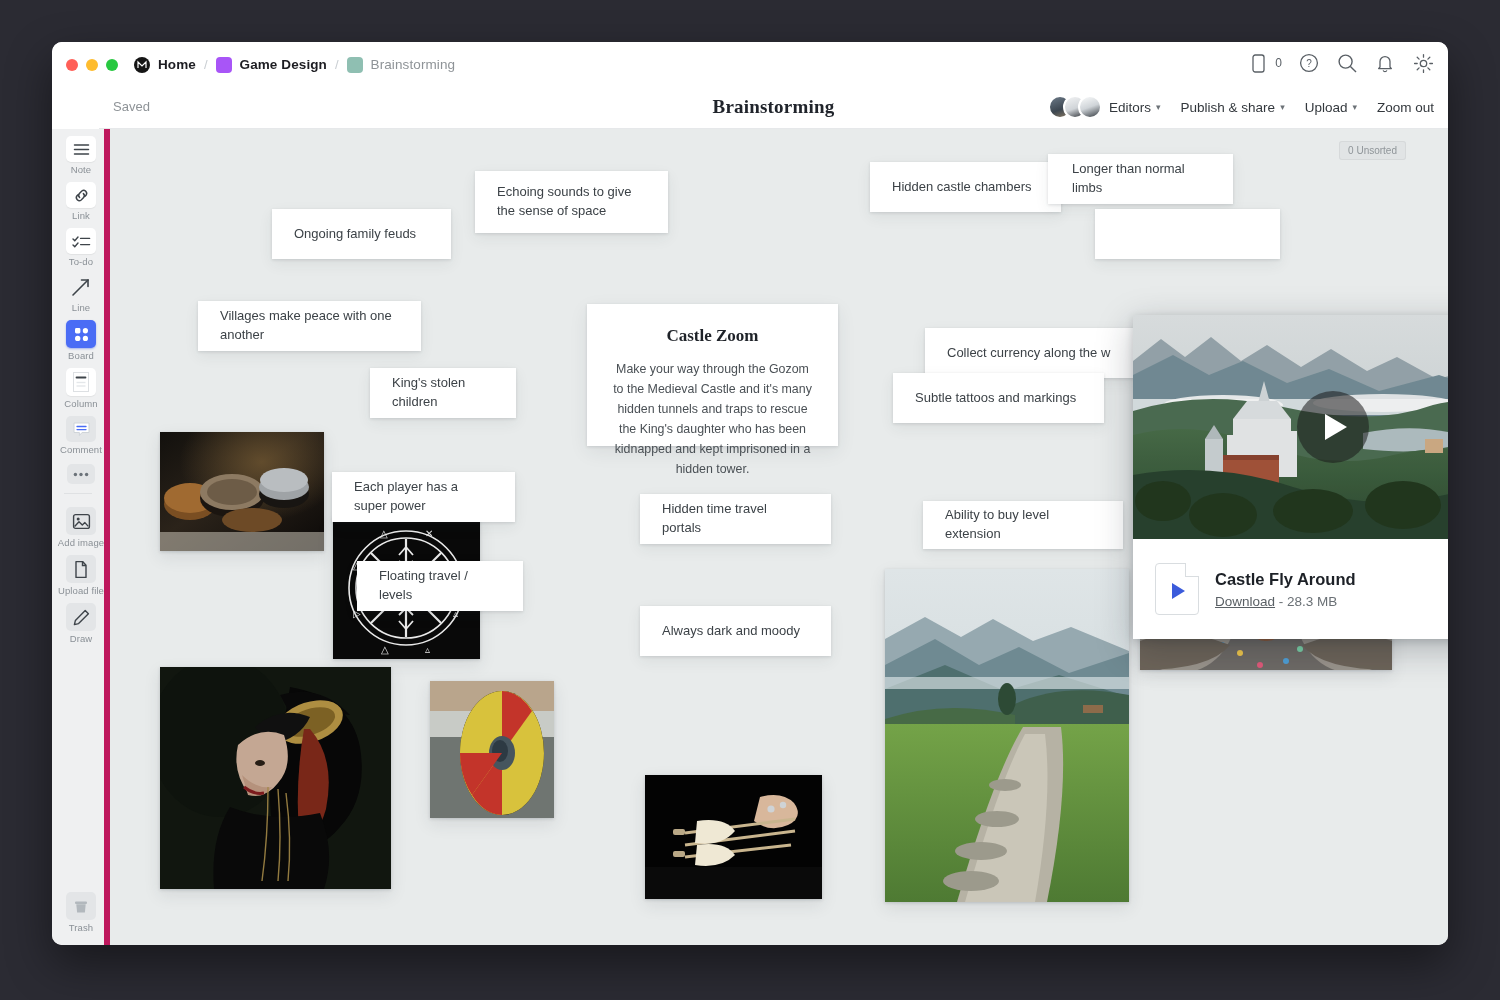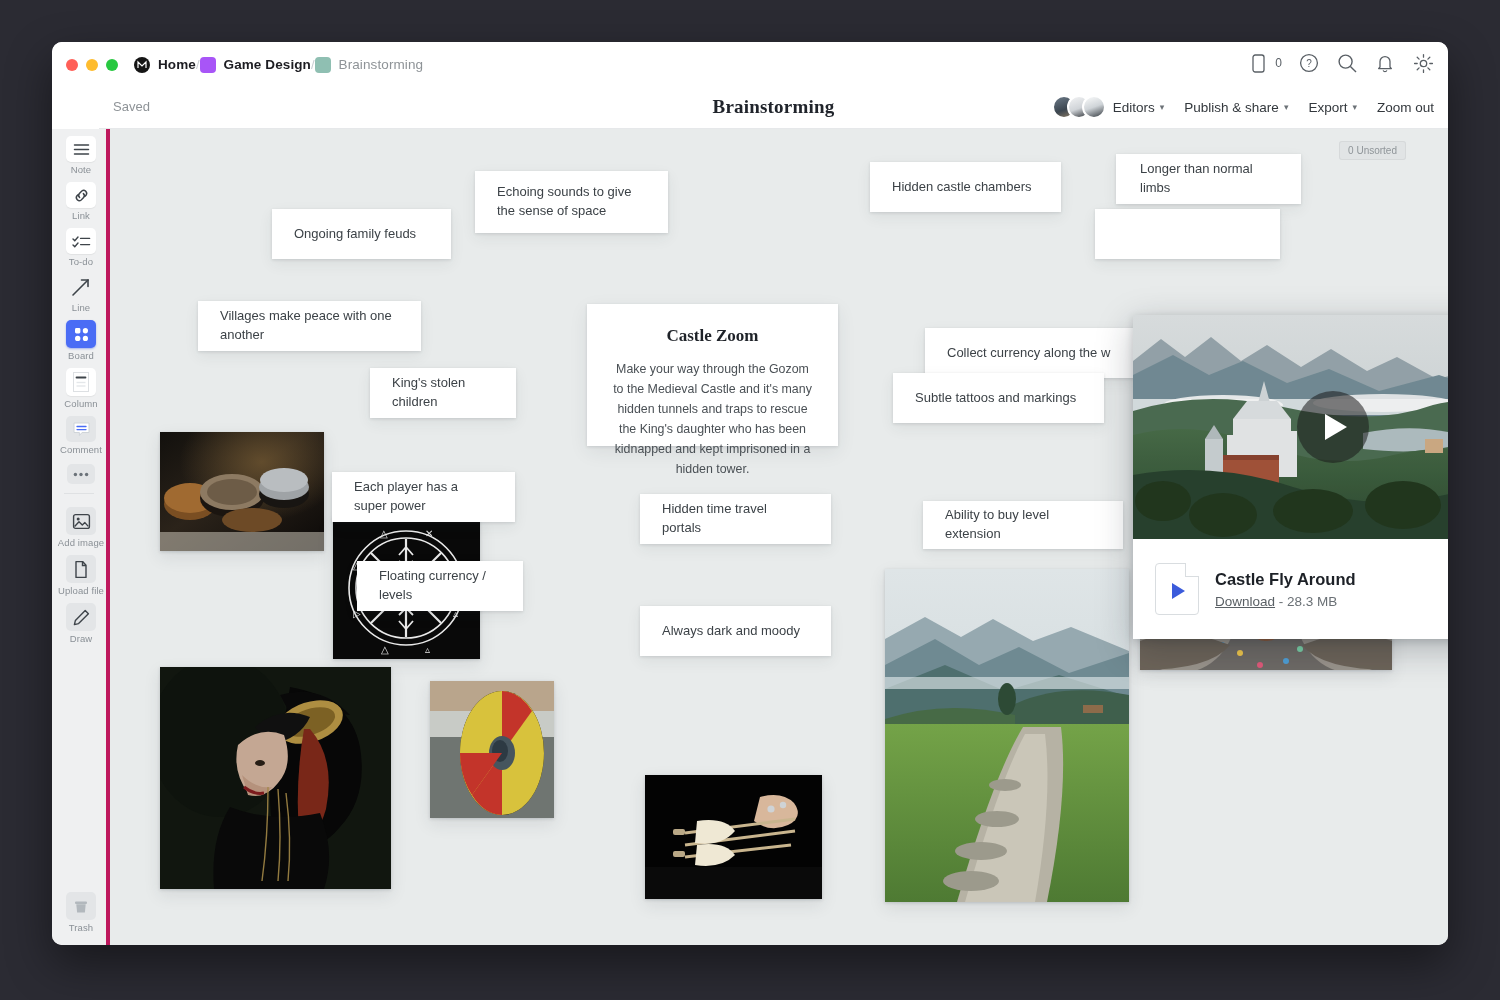--- a/index.html
+++ b/index.html
@@ -28,21 +28,21 @@
     background: #ffffff;
     display: flex; align-items: center;
     padding-left: 14px;
   }
   .traffic { display: flex; gap: 8px; align-items: center; margin-right: 16px; }
   .tl { width: 12px; height: 12px; border-radius: 50%; }
   .tl.red { background: #ff5f57; }
   .tl.yellow { background: #febc2e; }
   .tl.green { background: #28c840; }
 
-  .crumbs { display: flex; align-items: center; font-size: 13.5px; }
+  .crumbs { display: flex; align-items: center; gap: 8px; font-size: 13.5px; }
   .crumb { display: flex; align-items: center; gap: 8px; }
   .crumb-badge {
     width: 16px; height: 16px; border-radius: 4px; flex: none;
   }
   .crumb-badge.home {
     background: #151515; border-radius: 50%;
     display: flex; align-items: center; justify-content: center;
     color: #fff; font-size: 10px; line-height: 1;
   }
   .crumb-label { font-weight: bold; color: #1d1d22; letter-spacing: .1px; }
@@ -94,21 +94,21 @@
   .menu-item { display: flex; align-items: center; gap: 5px; cursor: default; }
   .caret { font-size: 9px; color: #6c7277; }
 
   
   #body { position: relative; height: calc(903px - 45px - 42px); display: flex; }
 
   
   #toolbar {
     width: 58px; flex: none;
     background: #eff0f1;
-    border-right: 4px solid #be185d;
+    border-right: 6px solid #be185d;
     position: relative;
   }
   .tool {
     width: 58px; padding-top: 7px;
     display: flex; flex-direction: column; align-items: center;
     gap: 2px;
   }
   .tool .tile {
     width: 30px; height: 26px;
     border-radius: 5px;
@@ -299,21 +299,21 @@
           <span class="av p3"></span>
         </span>
         <span>Editors</span>
         <span class="caret">▾</span>
       </div>
       <div class="menu-item">
         <span>Publish &amp; share</span>
         <span class="caret">▾</span>
       </div>
       <div class="menu-item">
-        <span>Export</span>
+        <span>Upload</span>
         <span class="caret">▾</span>
       </div>
       <div class="menu-item">
         <span>Zoom out</span>
       </div>
     </div>
   </div>
 
   <div id="body">
 
@@ -678,40 +678,40 @@
       </div>
 
       <div class="note" style="left:260px;top:239px;width:146px;height:50px;">
         <span>King's stolen children</span>
       </div>
 
       <div class="note" style="left:760px;top:33px;width:191px;height:50px;">
         <span>Hidden castle chambers</span>
       </div>
 
-      <div class="note" style="left:1006px;top:25px;width:185px;height:50px;padding-left:24px;">
+      <div class="note" style="left:938px;top:25px;width:185px;height:50px;padding-left:24px;">
         <span>Longer than normal limbs</span>
       </div>
 
       <div class="note" style="left:985px;top:80px;width:185px;height:50px;"></div>
 
       <div class="note" style="left:815px;top:155px;width:211px;height:50px;margin-top:44px;">
         <span>Collect currency along the w</span>
       </div>
 
       <div class="note" style="left:222px;top:343px;width:183px;height:50px;">
         <span>Each player has a super power</span>
       </div>
 
       <div class="note" style="left:783px;top:244px;width:211px;height:50px;">
         <span>Subtle tattoos and markings</span>
       </div>
 
       <div class="note" style="left:247px;top:432px;width:166px;height:50px;">
-        <span>Floating currency / levels</span>
+        <span>Floating travel / levels</span>
       </div>
 
       <div class="note" style="left:530px;top:365px;width:191px;height:50px;">
         <span>Hidden time travel portals</span>
       </div>
 
       <div class="note" style="left:813px;top:372px;width:200px;height:48px;">
         <span>Ability to buy level extension</span>
       </div>
 

